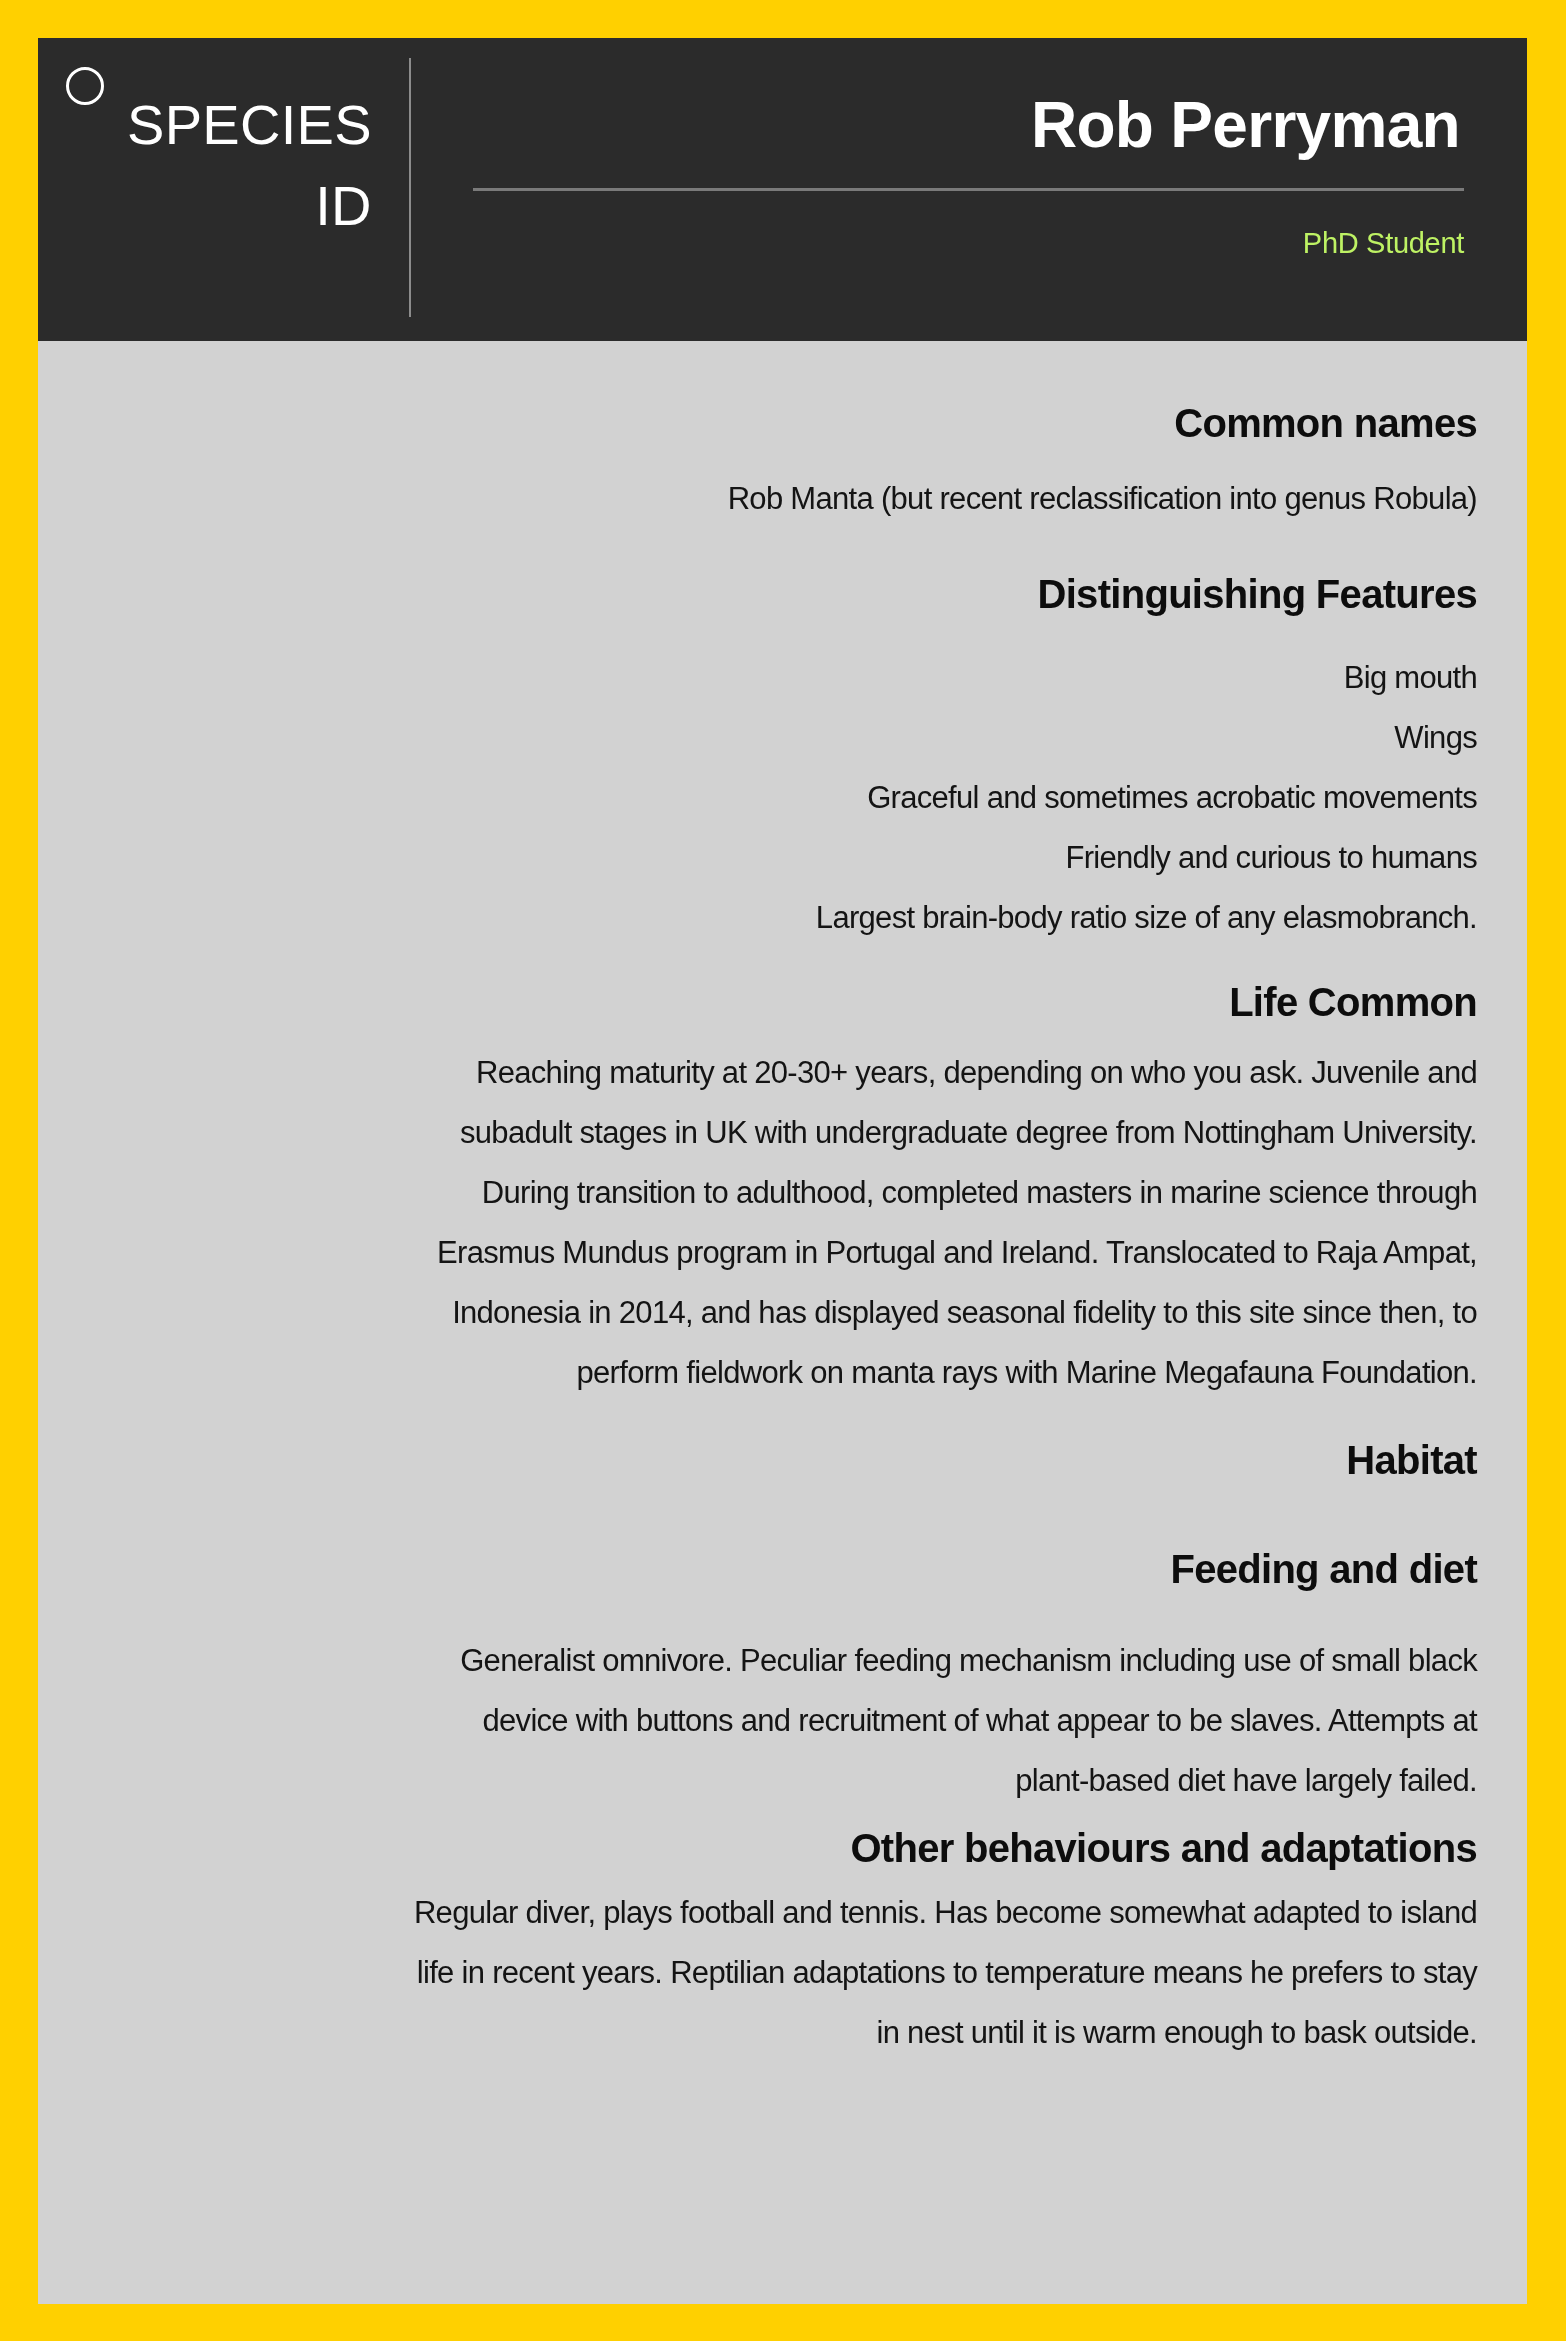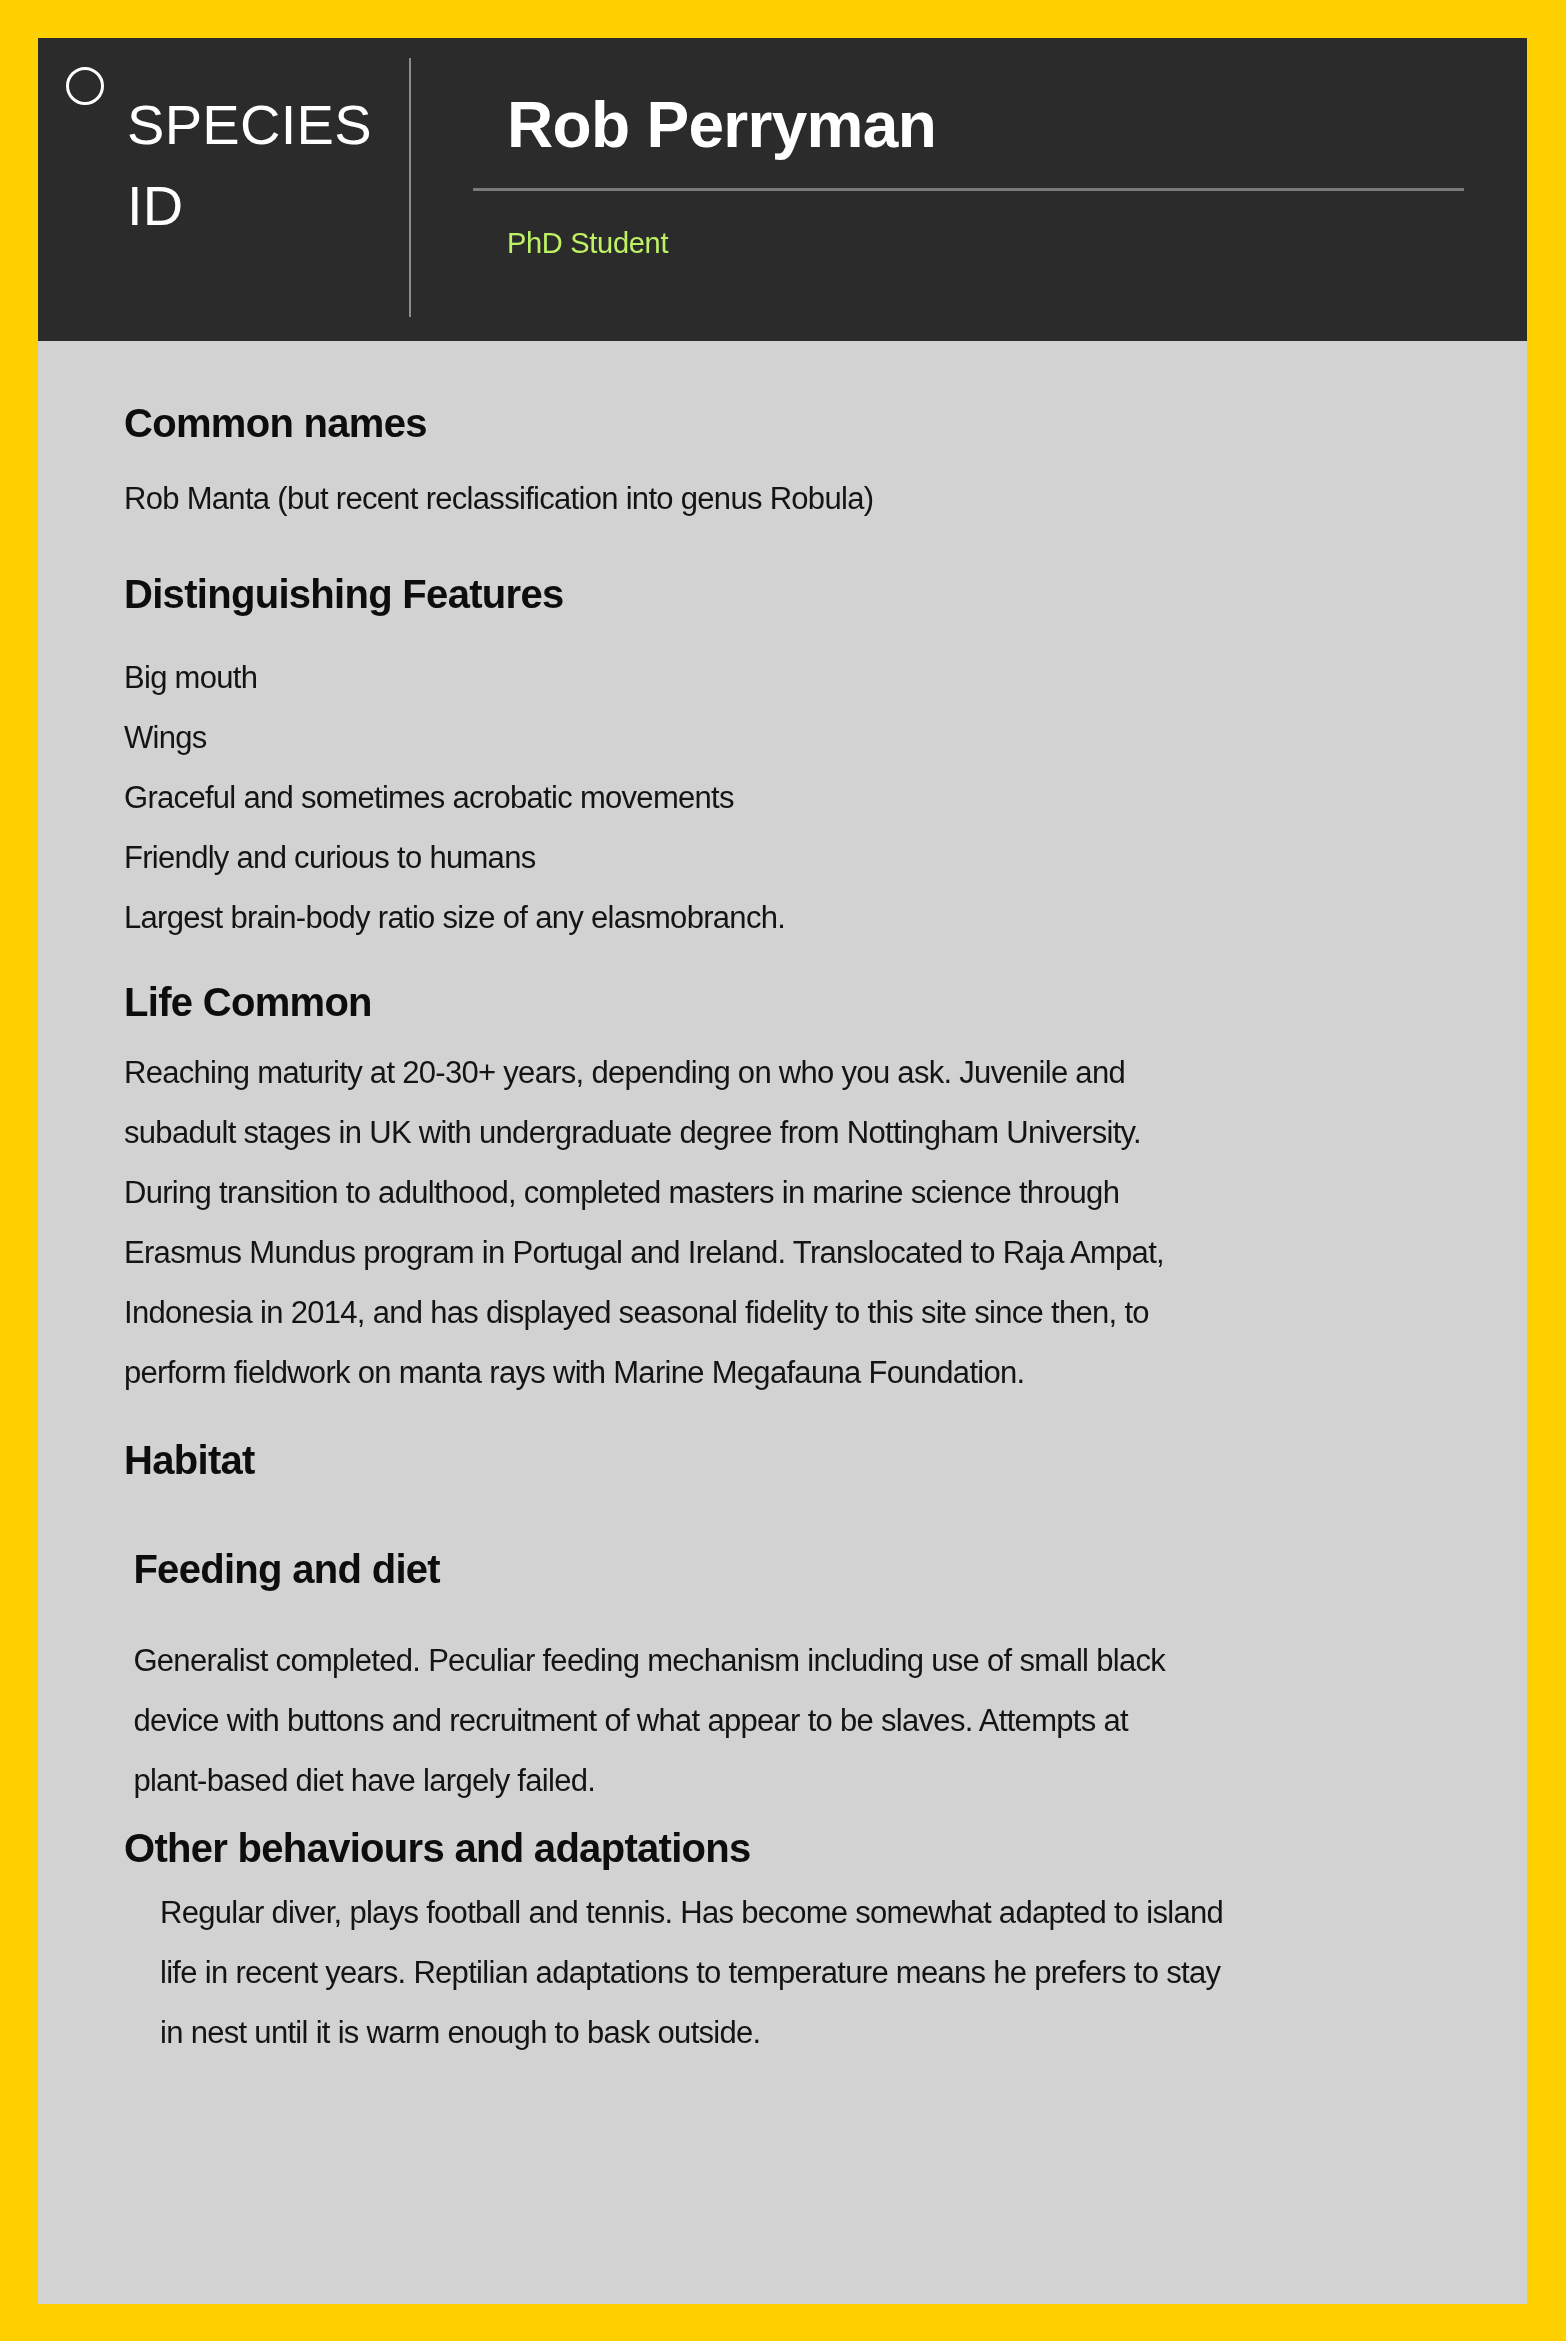--- a/index.html
+++ b/index.html
@@ -6,21 +6,21 @@
   body {
     width: 1566px; height: 2342px;
     background: #FFD000;
     position: relative;
     font-family: "Liberation Sans", sans-serif;
     overflow: hidden;
   }
   .card {
     position: absolute;
     left: 38px; top: 38px; right: 39px; bottom: 38px;
-    display: flex; flex-direction: column;
+    display: flex; flex-direction: column; text-align: right;
   }
   
   .card-header {
     position: relative;
     height: 303px;
     background: #2B2B2B;
     flex: 0 0 auto;
   }
   .badge-circle {
     position: absolute; left: 27.5px; top: 29px;
@@ -129,21 +129,21 @@
     <div class="sec-body mt-s2b">Reaching maturity at 20-30+ years, depending on who you ask. Juvenile and
 subadult stages in UK with undergraduate degree from Nottingham University.
 During transition to adulthood, completed masters in marine science through
 Erasmus Mundus program in Portugal and Ireland. Translocated to Raja Ampat,
 Indonesia in 2014, and has displayed seasonal fidelity to this site since then, to
 perform fieldwork on manta rays with Marine Megafauna Foundation.</div>
 
     <div class="sec-heading mt-s3h">Habitat</div>
 
     <div class="sec-heading mt-s4h indented">Feeding and diet</div>
-    <div class="sec-body mt-s4b indented">Generalist completed. Peculiar feeding mechanism including use of small black
+    <div class="sec-body mt-s4b indented">Generalist omnivore. Peculiar feeding mechanism including use of small black
 device with buttons and recruitment of what appear to be slaves. Attempts at
 plant-based diet have largely failed.</div>
 
     <div class="sec-heading mt-s5h">Other behaviours and adaptations</div>
     <div class="sec-body mt-s5b">Regular diver, plays football and tennis. Has become somewhat adapted to island
 life in recent years. Reptilian adaptations to temperature means he prefers to stay
 in nest until it is warm enough to bask outside.</div>
 
   </div>
 </div>

